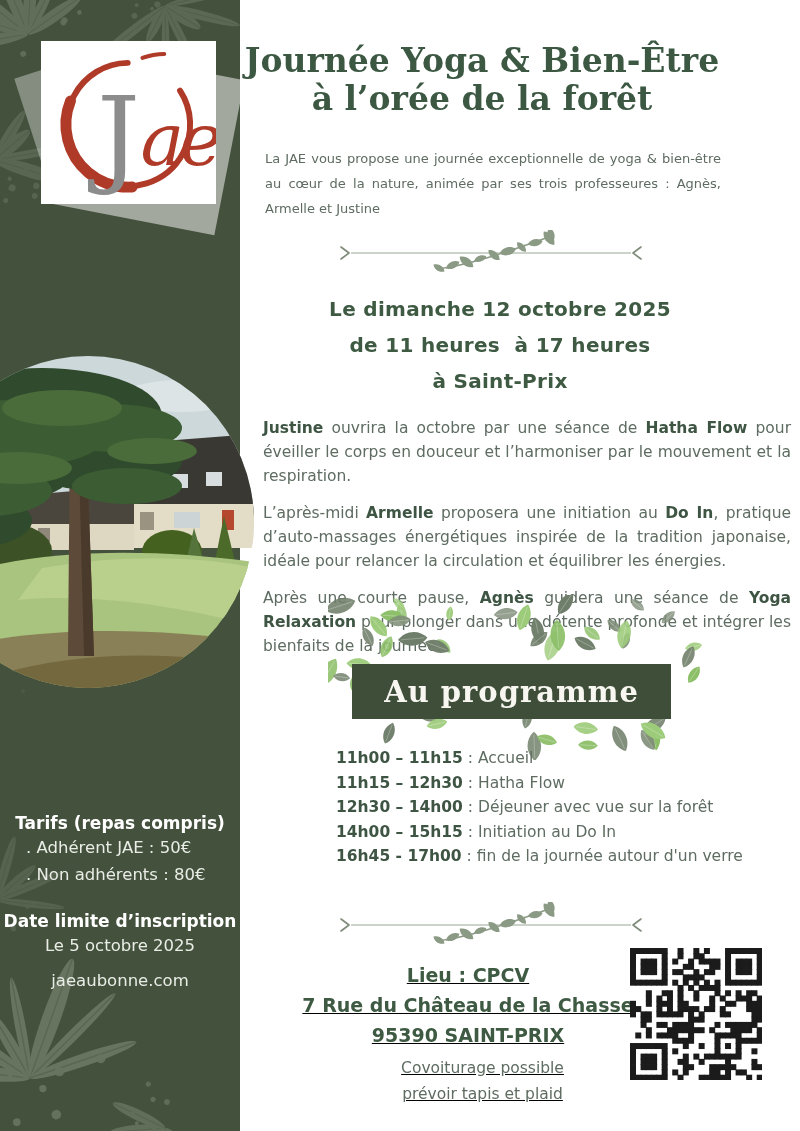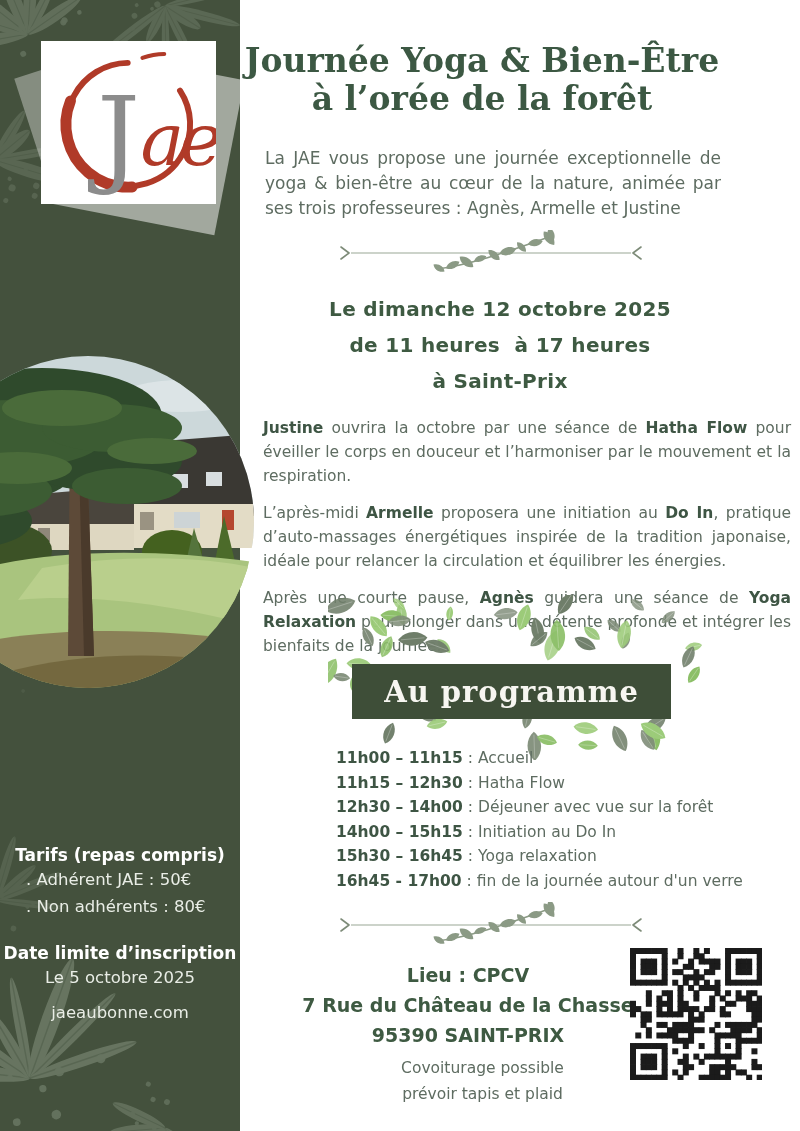--- a/index.html
+++ b/index.html
@@ -8,56 +8,56 @@
     --logo-red:#b03a28; --logo-gray:#8c8c8c; --leaf-green:#8cbf68;
     --leaf-sage:#7f8d79; --ornament-sage:#8b9a85; --qr-black:#1b1b1b;
   }
   html,body{margin:0;padding:0;}
   body{width:800px;height:1131px;background:#ffffff;position:relative;overflow:hidden;
        font-family:"DejaVu Sans","Liberation Sans",sans-serif;}
   .abs{position:absolute;}
   
   .sidebar{left:0;top:0;width:240px;height:1131px;background:var(--sidebar-green);overflow:hidden;}
   .sidebar-deco{left:0;top:0;width:240px;height:1131px;}
-  .sidebar-info{left:0;top:844px;width:240px;color:#eef1ec;text-align:center;z-index:4;}
+  .sidebar-info{left:0;top:812px;width:240px;color:#eef1ec;text-align:center;z-index:4;}
   .sb-bold{font-weight:bold;color:#ffffff;font-size:17px;line-height:22px;}
   .sb-item{font-size:16.5px;line-height:27px;text-align:left;padding-left:26px;color:#e9ede6;}
   .sb-gap{height:22px;}
   .sb-value{font-size:16.5px;line-height:27px;color:#e9ede6;}
   .sb-web{font-size:16.5px;color:#e9ede6;margin-top:12px;}
   
   .logo-ghost1{left:55px;top:62px;width:176px;height:158px;background:rgba(255,255,255,.5);transform:rotate(11deg);z-index:2;}
   .logo-ghost2{left:26px;top:58px;width:120px;height:95px;background:rgba(255,255,255,.35);transform:rotate(-18deg);z-index:2;}
   .logo-card{left:41px;top:41px;width:175px;height:163px;background:#ffffff;z-index:3;}
   
   .photo-circle{left:-78px;top:356px;width:332px;height:332px;border-radius:50%;overflow:hidden;z-index:3;}
   
   .main{left:240px;top:0;width:560px;height:1131px;}
   .title{left:0;top:42px;width:484px;text-align:center;color:var(--title-green);
          font-family:"DejaVu Serif","Liberation Serif",serif;font-weight:bold;
          font-size:33px;line-height:38px;white-space:nowrap;}
-  .intro{left:25px;top:146px;width:456px;font-size:17px;line-height:25px;color:var(--text-gray);
+  .intro{left:25px;top:146px;width:456px;font-size:13px;line-height:25px;color:var(--text-gray);
          text-align:justify;}
   .divider{width:312px;height:46px;}
   .div1{left:95px;top:230px;}
   .div2{left:95px;top:902px;}
   .date-block{left:0;top:281px;width:520px;text-align:center;color:var(--heading-green);
               font-weight:bold;font-size:20px;line-height:36px;letter-spacing:.3px;margin-top:10px;}
   .pre{white-space:pre-wrap;}
   .paras{left:23px;top:416px;width:528px;font-size:15.5px;line-height:24px;color:var(--text-gray);text-align:justify;}
   .paras p{margin:0 0 13px 0;}
   .bd{font-weight:bold;color:var(--bold-green);}
   .banner-leaves{left:88px;top:595px;width:382px;height:165px;z-index:1;}
   .banner{left:112px;top:664px;width:319px;height:55px;background:var(--banner-green);z-index:2;
           display:flex;align-items:center;justify-content:center;color:#f7f6f1;
           font-family:"DejaVu Serif","Liberation Serif",serif;font-weight:bold;font-size:29px;letter-spacing:1px;}
   .program{left:96px;top:746px;width:430px;font-size:15.5px;line-height:24.6px;z-index:2;}
   .ptime{font-weight:bold;color:var(--bold-green);}
   .prest{color:var(--text-gray);}
-  .location{left:0;top:960px;width:456px;text-align:center;}
+  .location{left:0;top:960px;width:456px;text-align:center;text-decoration:underline;}
   .loc-bold{font-weight:bold;color:var(--heading-green);font-size:19px;line-height:30px;}
   .loc-note{color:var(--text-gray);font-size:15.5px;line-height:26px;padding-left:29px;}
   .loc-note.first{margin-top:5px;}
   .qr{left:390px;top:948px;width:132px;height:132px;z-index:2;}
 </style>
 </head>
 <body>
 
 <div class="abs sidebar">
   <svg class="abs sidebar-deco" id="sidebarDeco" viewBox="0 0 240 1131">
@@ -650,21 +650,20 @@
       </g>
     </svg>
 
   <div class="abs banner">Au programme</div>
 
   <div class="abs program">
     <div><span class="ptime">11h00 – 11h15</span><span class="prest"> : Accueil</span></div>
     <div><span class="ptime">11h15 – 12h30</span><span class="prest"> : Hatha Flow</span></div>
     <div><span class="ptime">12h30 – 14h00</span><span class="prest"> : Déjeuner avec vue sur la forêt</span></div>
     <div><span class="ptime">14h00 – 15h15</span><span class="prest"> : Initiation au Do In</span></div>
-    <div><span class="ptime">15h30 – 16h45</span><span class="prest"> : Yoga relaxation</span></div>
     <div><span class="ptime">16h45 - 17h00</span><span class="prest"> : fin de la journée autour d'un verre</span></div>
   </div>
 
   <svg class="abs divider div2" viewBox="0 0 312 46">
       <line x1="16" y1="23" x2="296" y2="23" stroke="#9aa795" stroke-width="1.1"></line>
       <path d="M6 17 L14 23 L6 29" fill="none" stroke="#7d8b78" stroke-width="1.6" stroke-linecap="round" stroke-linejoin="round"></path>
       <path d="M306 17 L298 23 L306 29" fill="none" stroke="#7d8b78" stroke-width="1.6" stroke-linecap="round" stroke-linejoin="round"></path>
       <g transform="translate(156 23)">
         <path d="M-54 16 C -20 12 18 -2 58 -16" fill="none" stroke="#8b9a85" stroke-width="1.6" stroke-linecap="round"></path>
         <g transform="translate(-52.0 15.0) rotate(-58)">

